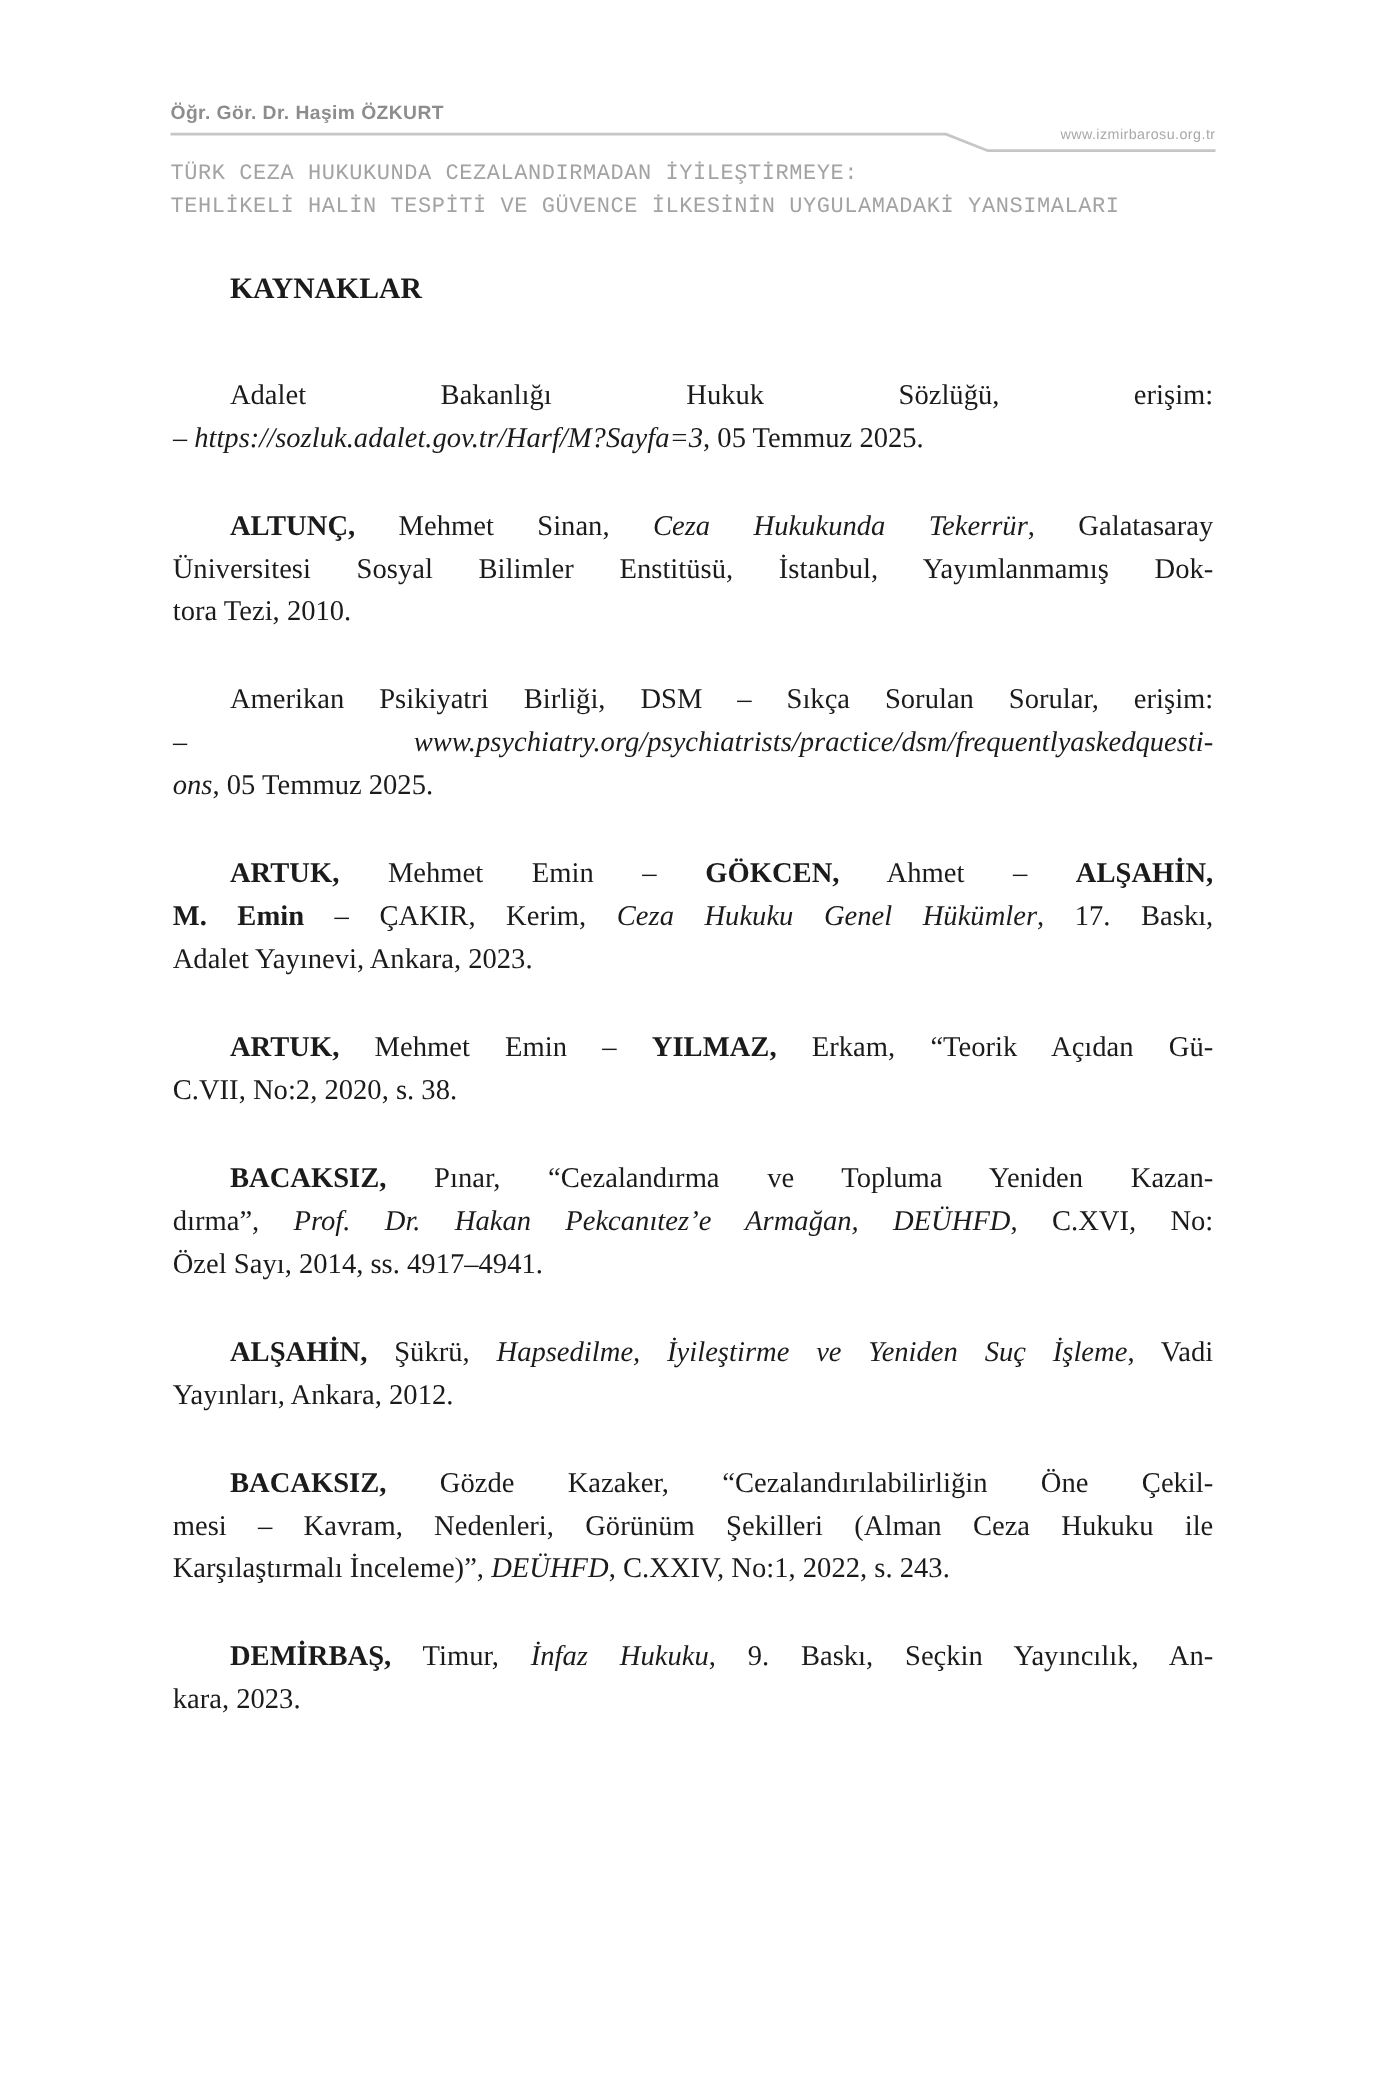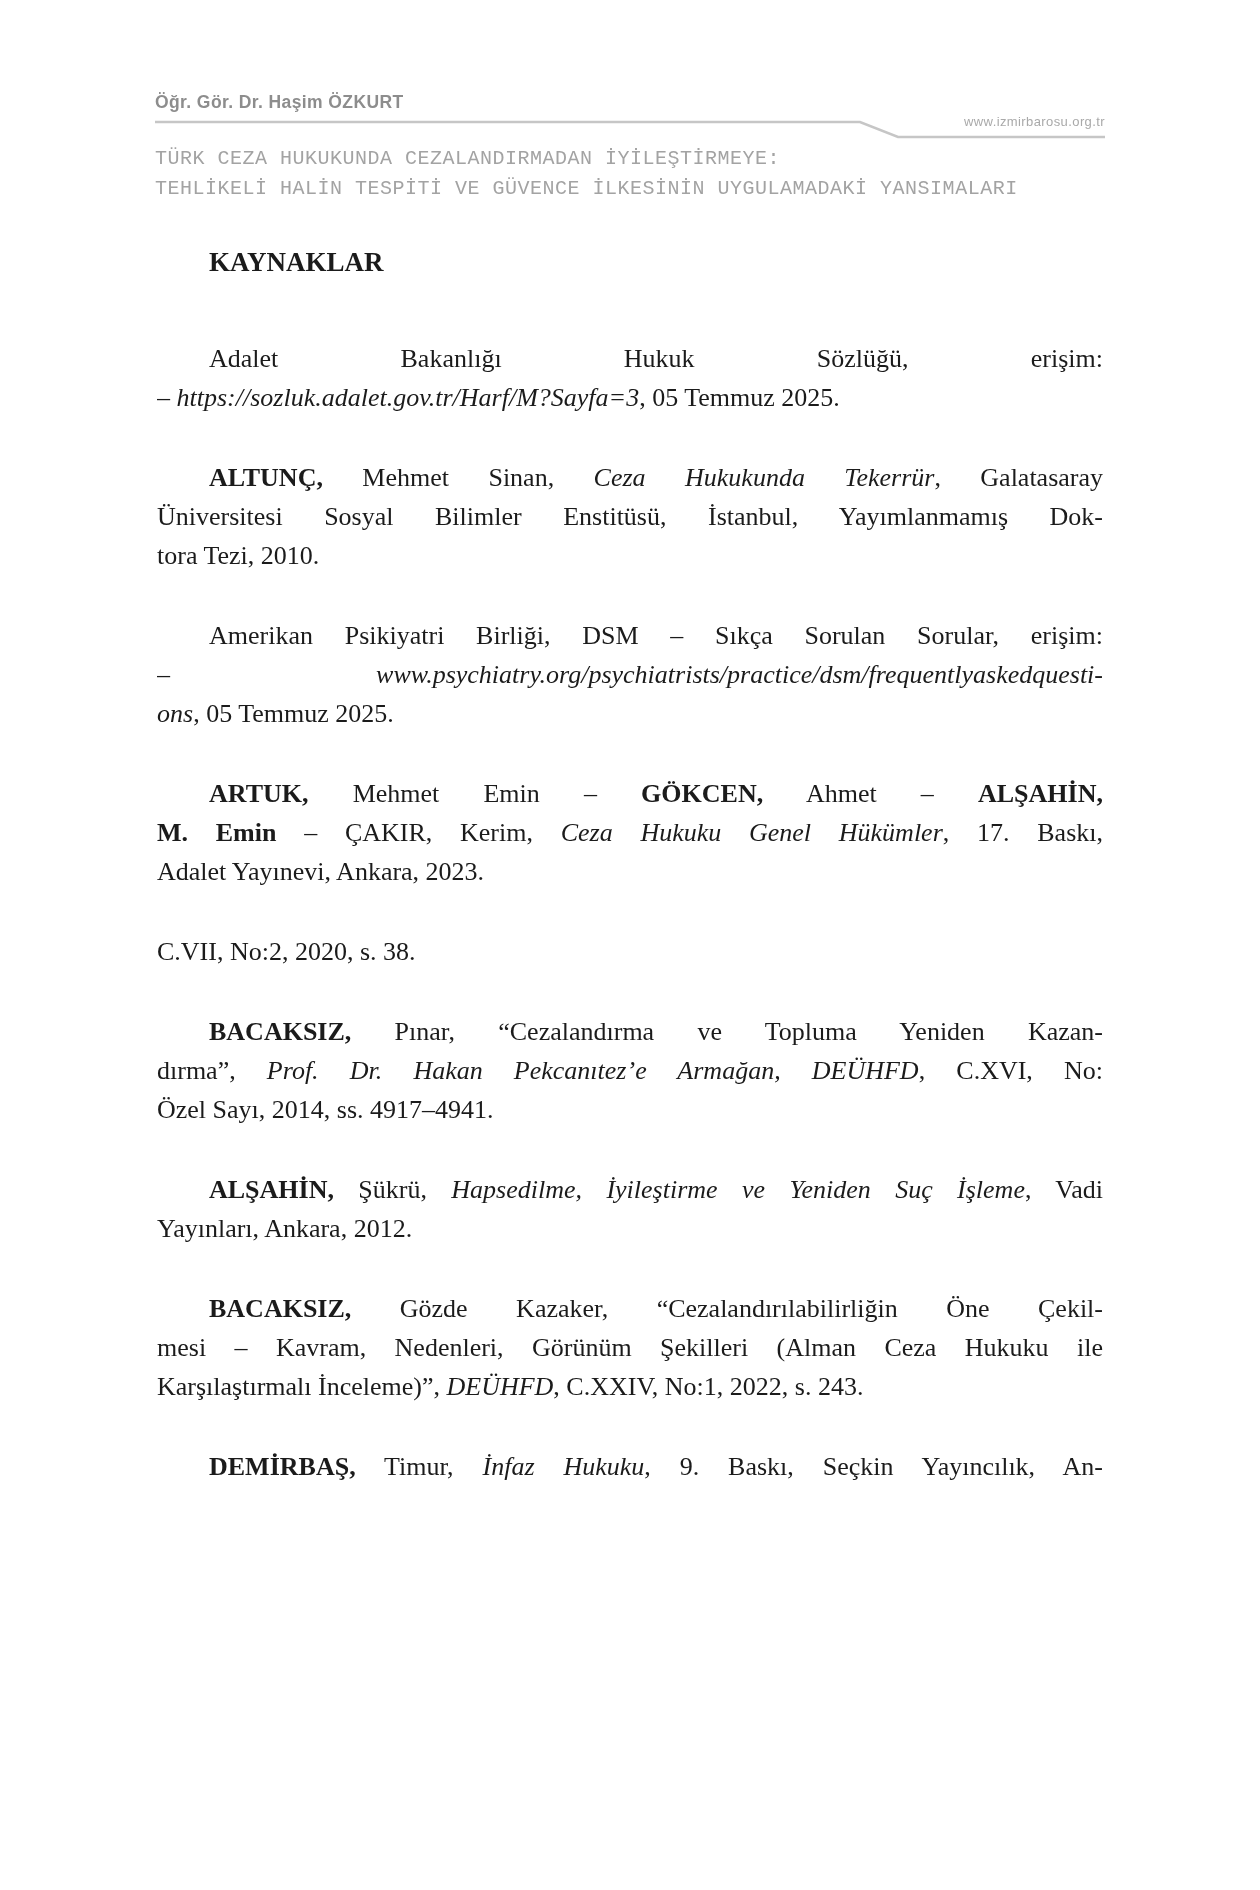--- a/index.html
+++ b/index.html
@@ -93,38 +93,40 @@
           <div class="line stretch indent"><span class="seg-n">Amerikan Psikiyatri Birliği, DSM – Sıkça Sorulan Sorular, erişim:</span></div>
           <div class="line stretch"><span class="seg-n">– </span><span class="seg-i nowrap">www.psychiatry.org/psychiatrists/practice/dsm/frequentlyaskedquesti-</span></div>
           <div class="line"><span class="seg-i">ons</span><span class="seg-n">, 05 Temmuz 2025.</span></div>
         </div>
         <div class="ref">
           <div class="line stretch indent"><span class="seg-b">ARTUK,</span><span class="seg-n"> Mehmet Emin – </span><span class="seg-b">GÖKCEN,</span><span class="seg-n"> Ahmet – </span><span class="seg-b">ALŞAHİN,</span></div>
           <div class="line stretch"><span class="seg-b">M. Emin</span><span class="seg-n"> – ÇAKIR, Kerim, </span><span class="seg-i">Ceza Hukuku Genel Hükümler</span><span class="seg-n">, 17. Baskı,</span></div>
           <div class="line"><span class="seg-n">Adalet Yayınevi, Ankara, 2023.</span></div>
         </div>
         <div class="ref">
+          <div class="line stretch indent"><span class="seg-b">ARTUK,</span><span class="seg-n"> Mehmet Emin – </span><span class="seg-b">YILMAZ,</span><span class="seg-n"> Erkam, “Teorik Açıdan Gü-</span></div>
           <div class="line"><span class="seg-n">C.VII, No:2, 2020, s. 38.</span></div>
         </div>
         <div class="ref">
           <div class="line stretch indent"><span class="seg-b">BACAKSIZ,</span><span class="seg-n"> Pınar, “Cezalandırma ve Topluma Yeniden Kazan-</span></div>
           <div class="line stretch"><span class="seg-n">dırma”, </span><span class="seg-i">Prof. Dr. Hakan Pekcanıtez’e Armağan, DEÜHFD</span><span class="seg-n">, C.XVI, No:</span></div>
           <div class="line"><span class="seg-n">Özel Sayı, 2014, ss. 4917–4941.</span></div>
         </div>
         <div class="ref">
           <div class="line stretch indent"><span class="seg-b">ALŞAHİN,</span><span class="seg-n"> Şükrü, </span><span class="seg-i">Hapsedilme, İyileştirme ve Yeniden Suç İşleme</span><span class="seg-n">, Vadi</span></div>
           <div class="line"><span class="seg-n">Yayınları, Ankara, 2012.</span></div>
         </div>
         <div class="ref">
           <div class="line stretch indent"><span class="seg-b">BACAKSIZ,</span><span class="seg-n"> Gözde Kazaker, “Cezalandırılabilirliğin Öne Çekil-</span></div>
           <div class="line stretch"><span class="seg-n">mesi – Kavram, Nedenleri, Görünüm Şekilleri (Alman Ceza Hukuku ile</span></div>
           <div class="line"><span class="seg-n">Karşılaştırmalı İnceleme)”, </span><span class="seg-i">DEÜHFD</span><span class="seg-n">, C.XXIV, No:1, 2022, s. 243.</span></div>
         </div>
         <div class="ref">
           <div class="line stretch indent"><span class="seg-b">DEMİRBAŞ,</span><span class="seg-n"> Timur, </span><span class="seg-i">İnfaz Hukuku</span><span class="seg-n">, 9. Baskı, Seçkin Yayıncılık, An-</span></div>
+          <div class="line"><span class="seg-n">kara, 2023.</span></div>
         </div>
       </div>
   </div>
 
   <svg class="rule-svg footer-rule" width="1260" height="45" viewBox="0 0 1260 45">
     <polyline points="155,35 670,35 700,14 1105,14" fill="none" stroke="#c6c6c6" stroke-width="2.5"></polyline>
   </svg>
 
   <div class="footer-text">
     <span>İzmir Barosu Dergisi</span>

